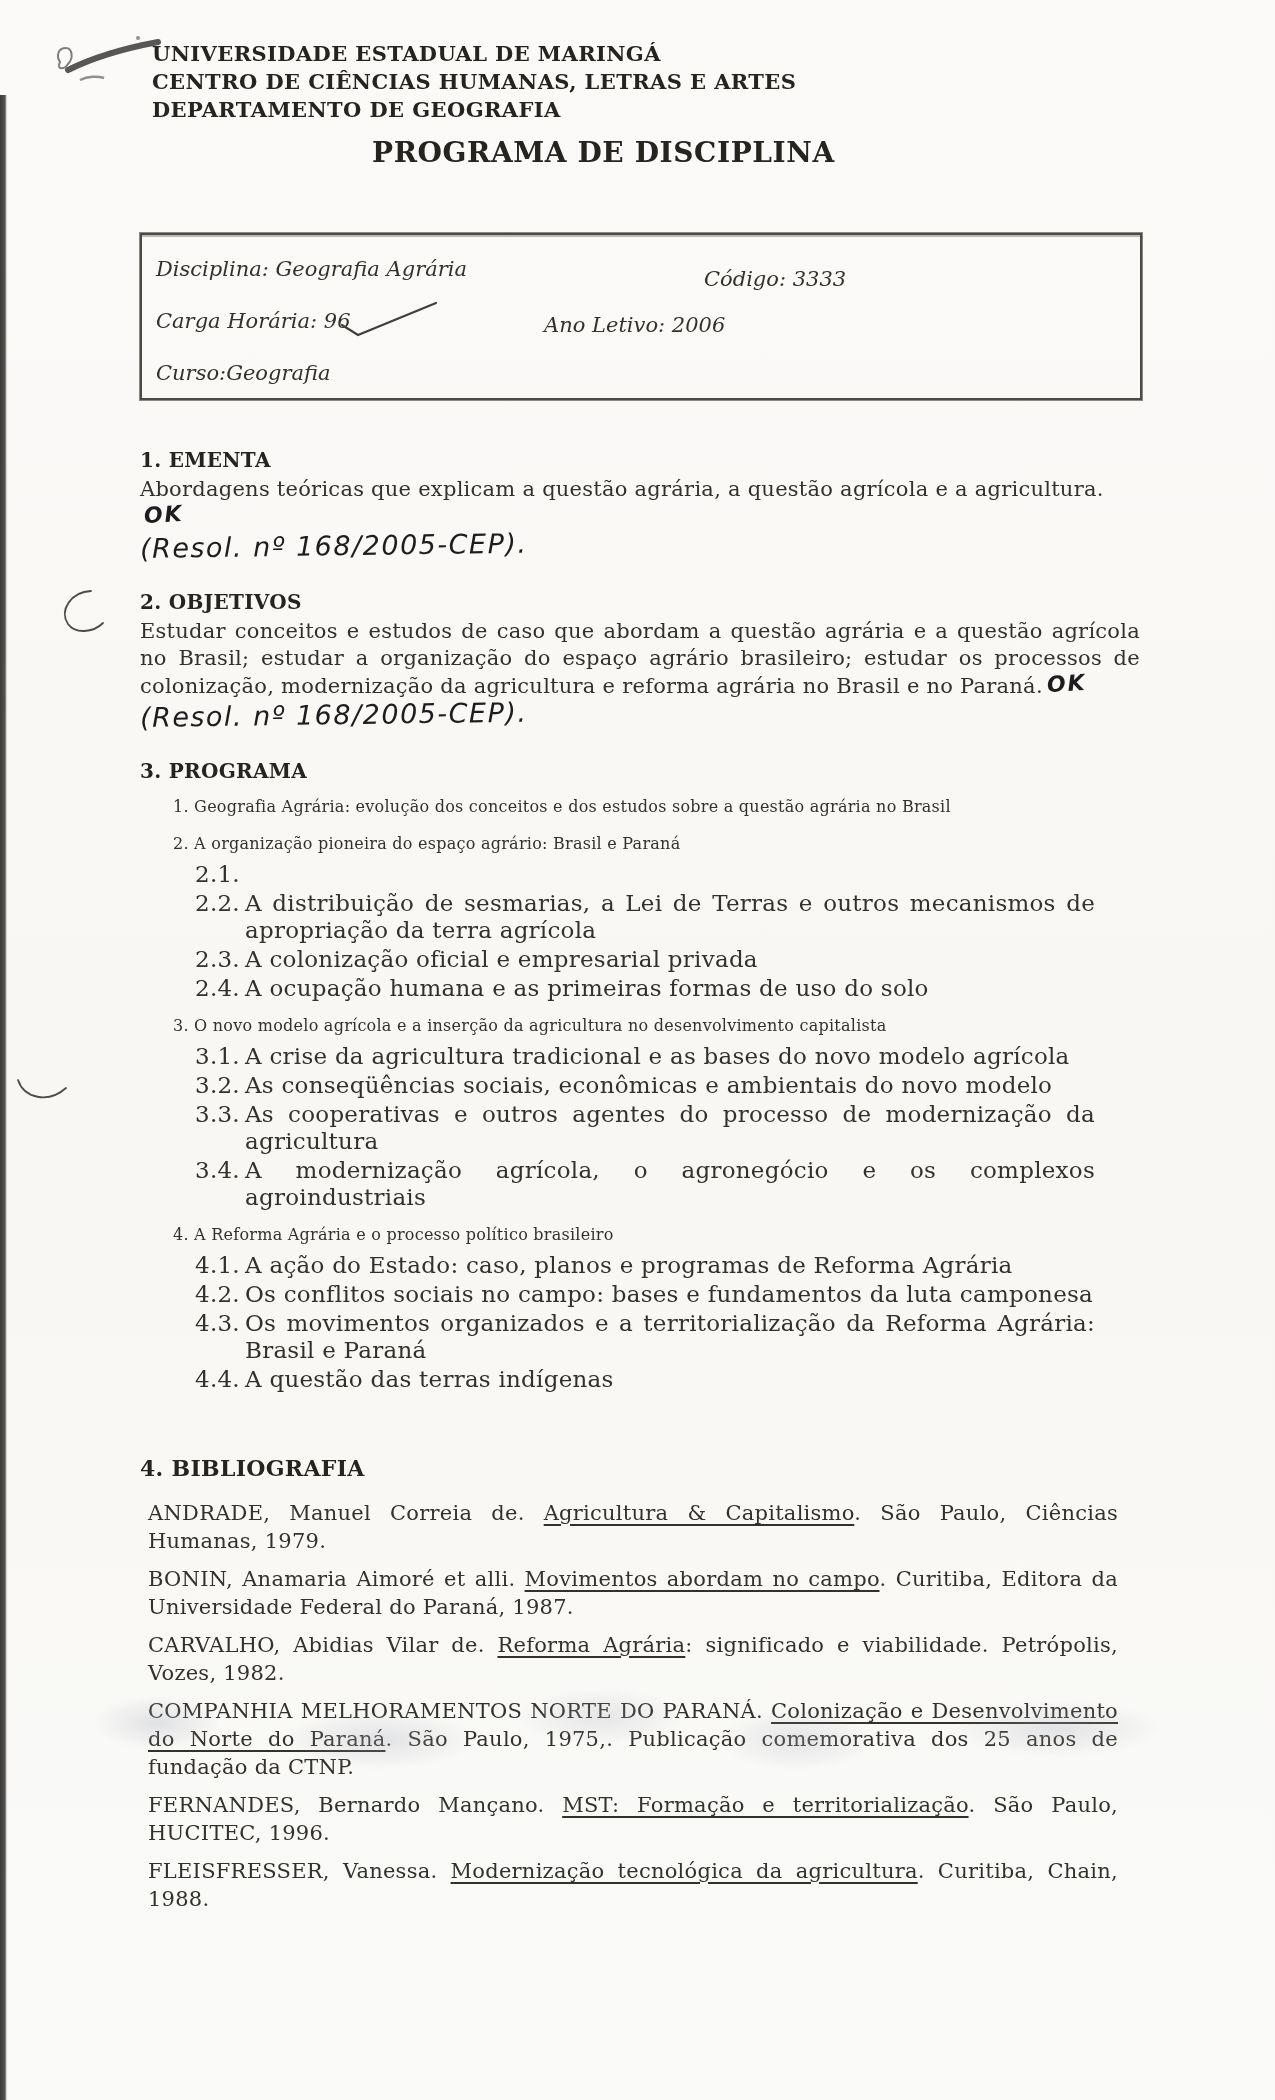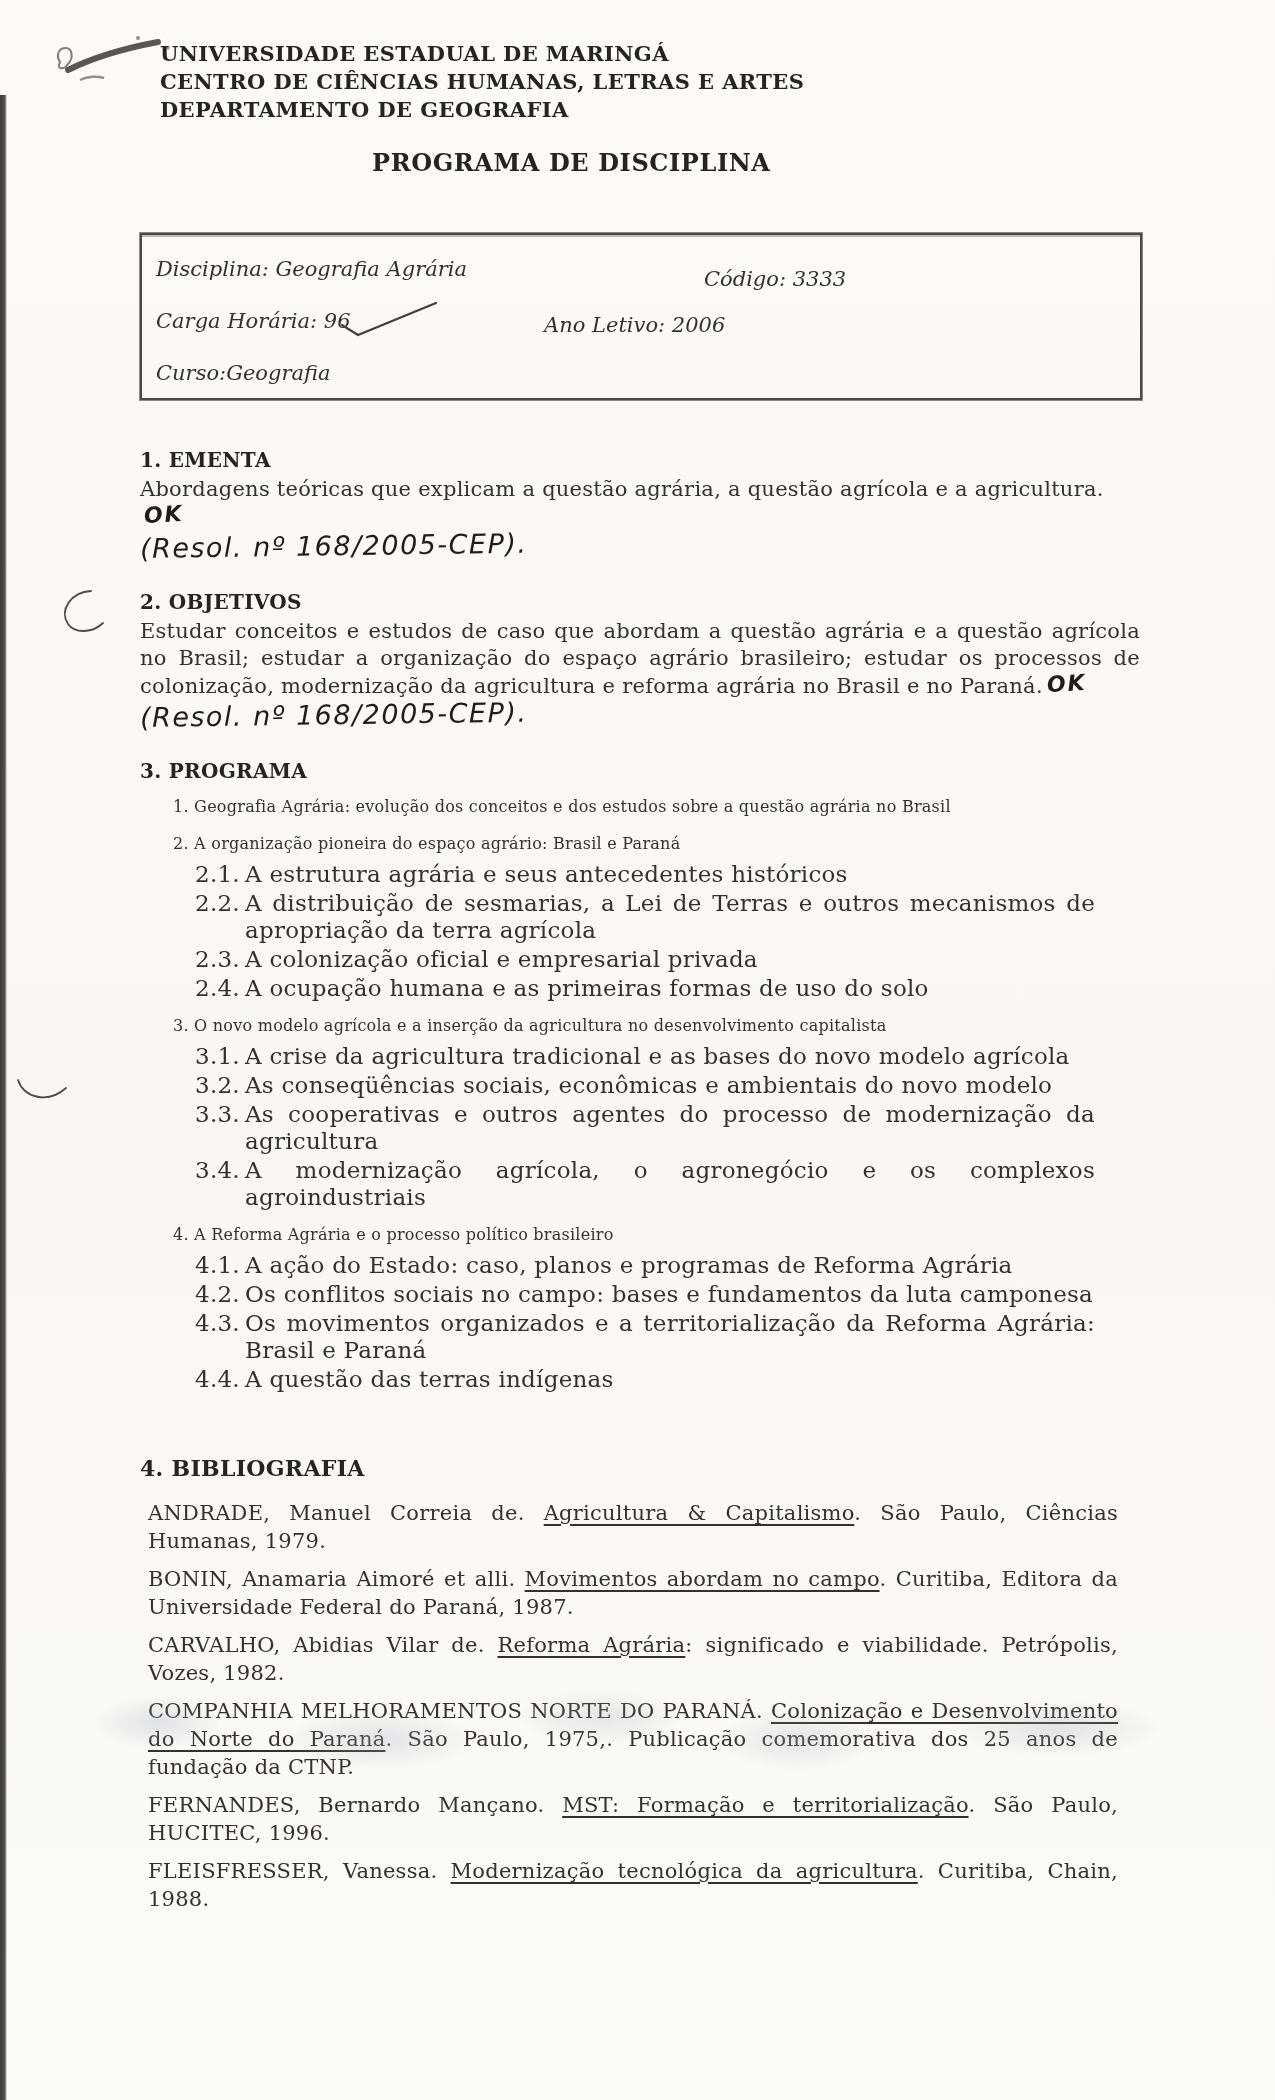--- a/index.html
+++ b/index.html
@@ -23,27 +23,27 @@
     background:
       radial-gradient(90px 38px at 12% 40%, rgba(173,176,188,.32), rgba(0,0,0,0) 70%),
       radial-gradient(140px 42px at 30% 55%, rgba(173,176,188,.30), rgba(0,0,0,0) 70%),
       radial-gradient(120px 40px at 48% 35%, rgba(173,176,188,.26), rgba(0,0,0,0) 70%),
       radial-gradient(110px 44px at 64% 55%, rgba(173,176,188,.28), rgba(0,0,0,0) 70%),
       radial-gradient(150px 40px at 85% 45%, rgba(173,176,188,.30), rgba(0,0,0,0) 70%);
     filter:blur(1px);
   }
   .ink-smudge{position:absolute;left:40px;top:18px;}
   .doc-header{
-    position:absolute;left:160px;top:40px;width:900px;
+    position:absolute;left:152px;top:40px;width:900px;
     font-weight:bold;font-size:21px;line-height:28px;letter-spacing:.4px;
     color:#26241f;
   }
   .doc-title{
     position:absolute;left:372px;top:136px;
-    font-weight:bold;font-size:24px;letter-spacing:.6px;color:#26241f;margin-top:12px;
+    font-weight:bold;font-size:28px;letter-spacing:.6px;color:#26241f;
   }
   .content{position:absolute;left:140px;top:233px;width:1000px;}
   .info-box{
     position:relative;box-sizing:border-box;
     width:1002px;height:167px;
     border:2px solid #4c4a45;
     box-shadow:0 0 0 1px #8a8880, inset 0 2px 0 rgba(70,68,62,.35);
     padding:22px 18px 12px 14px;
     font-size:21px;color:#33312c;font-style:italic;
   }
@@ -164,21 +164,20 @@
       <span>1.</span>
       <span>Geografia Agrária: evolução dos conceitos e dos estudos sobre a questão agrária no Brasil</span>
     </div>
 
     <div class="prog-item">
       <span>2.</span>
       <span>A organização pioneira do espaço agrário: Brasil e Paraná</span>
     </div>
     <div class="prog-sub">
       <span class="prog-sub-num">2.1.</span>
-      <span class="prog-sub-text">A estrutura agrária e seus antecedentes históricos</span>
     </div>
     <div class="prog-sub">
       <span class="prog-sub-num">2.2.</span>
       <span class="prog-sub-text">A distribuição de sesmarias, a Lei de Terras e outros mecanismos de apropriação da terra agrícola</span>
     </div>
     <div class="prog-sub">
       <span class="prog-sub-num">2.3.</span>
       <span class="prog-sub-text">A colonização oficial e empresarial privada</span>
     </div>
     <div class="prog-sub">

